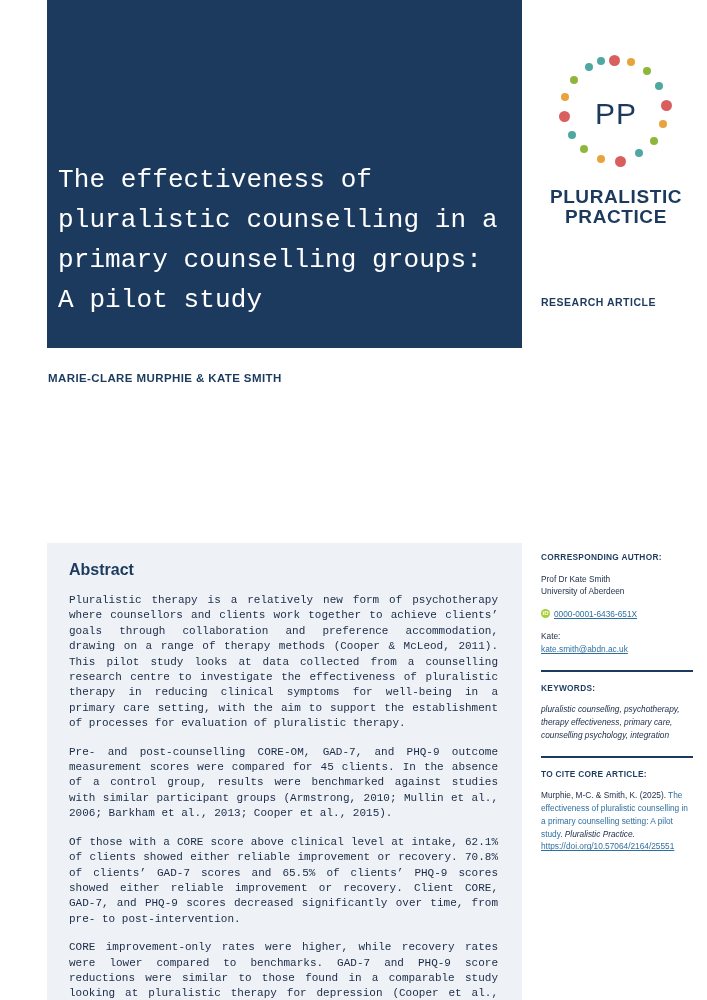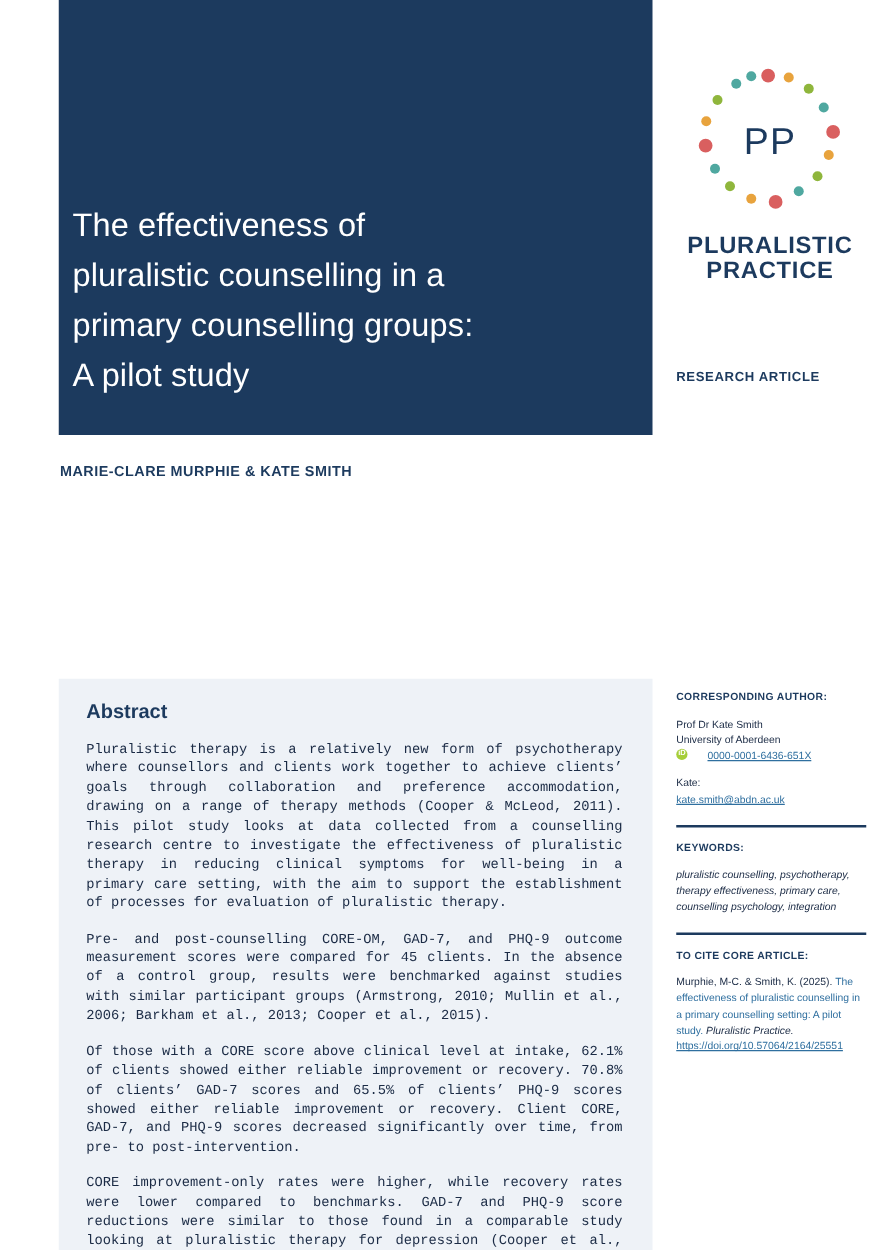--- a/index.html
+++ b/index.html
@@ -21,20 +21,21 @@
     top: 0;
     width: 475px;
     height: 348px;
     background: #1c3a5e;
   }
   .title-block {
     position: absolute;
     left: 58px;
     top: 160px;
     width: 440px;
+    font-family: Liberation Mono, monospace;
   }
   .paper-title {
     color: #ffffff;
     font-size: 26px;
     line-height: 40px;
     font-weight: 400;
     letter-spacing: 0.1px;
     margin: 0;
   }
 
@@ -135,21 +136,21 @@
     letter-spacing: 0.3px;
     margin-bottom: 9px;
   }
   .rc-strong { font-weight: normal; }
   .rc-link {
     color: #2f6f9f;
     text-decoration: underline;
     word-break: break-all;
     display: inline-block;
   }
-  .orcid-row { display: flex; align-items: flex-start; gap: 16px; }
+  .orcid-row { display: flex; align-items: flex-start; gap: 4px; margin-top: 10px; }
   .orcid-icon {
     width: 9px; height: 9px; border-radius: 50%;
     background: #a6ce39; color: #fff;
     font-size: 6px; line-height: 9px; text-align: center;
     font-weight: bold; flex: 0 0 auto; margin-top: 1px;
   }
   .rc-divider {
     border: none;
     border-top: 2px solid #1c3a5e;
     margin: 14px 0 10px 0;

